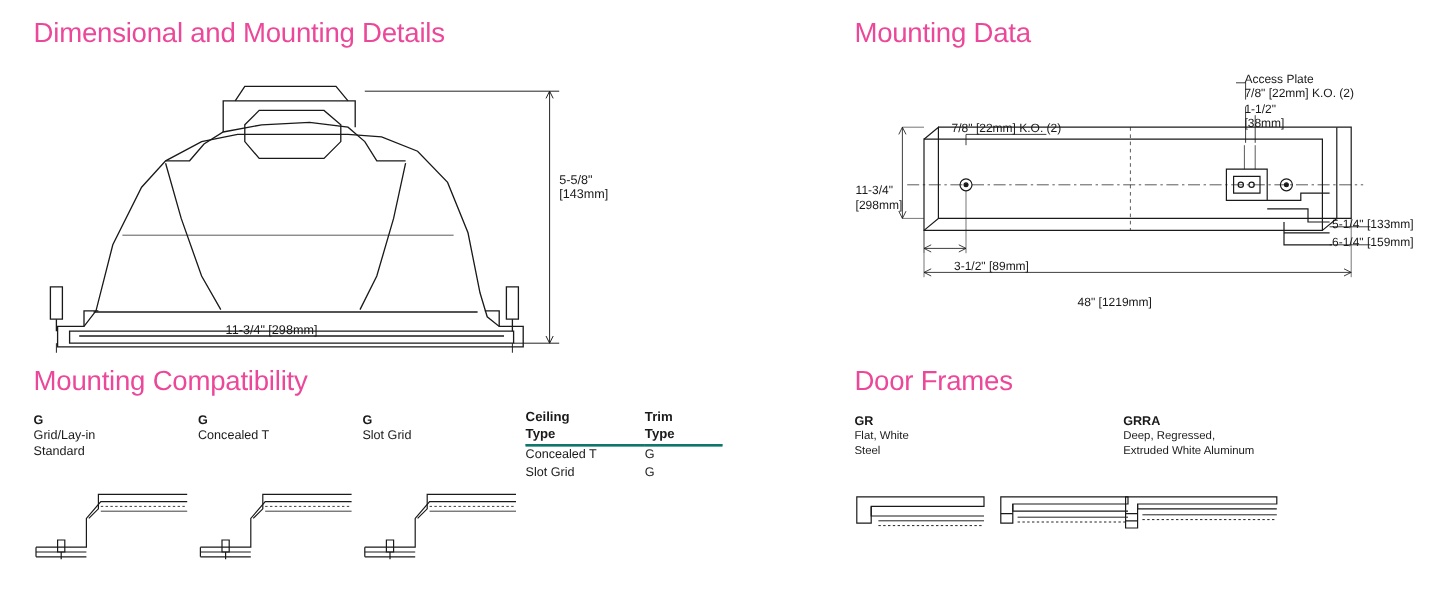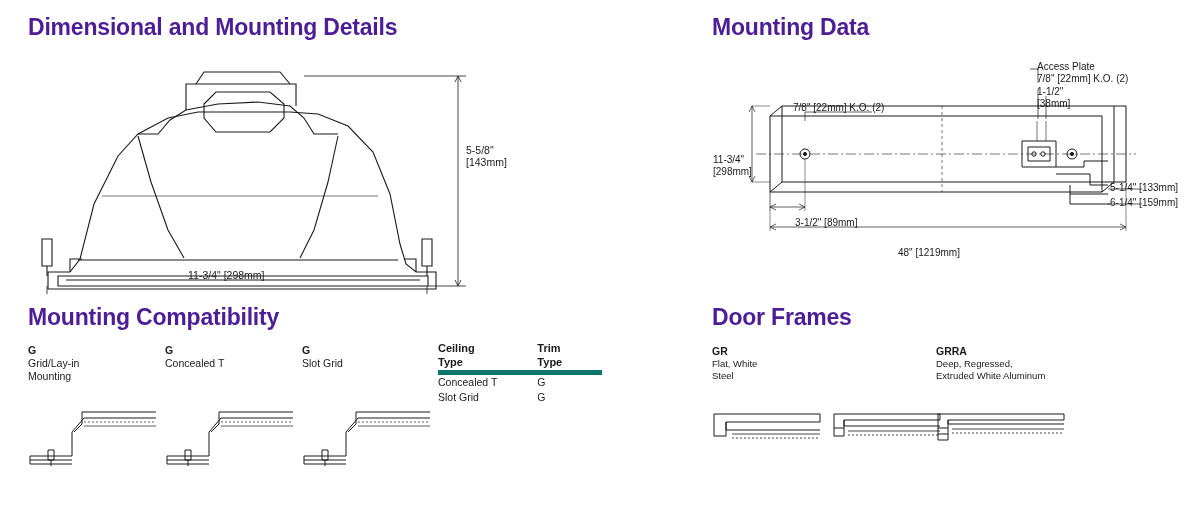--- a/index.html
+++ b/index.html
@@ -10,23 +10,23 @@
   body {
     width: 1200px;
     height: 506px;
     position: relative;
     font-family: "Liberation Sans", sans-serif;
     color: #1a1a1a;
     overflow: hidden;
   }
   .panel { position: absolute; }
   .section-title {
-    color: #4c1d95;
+    color: #ec4899;
     font-size: 23px;
-    font-weight: bold;
+    font-weight: normal;
     letter-spacing: -0.2px;
     white-space: nowrap;
   }
   .dim-label {
     font-size: 10.5px;
     line-height: 12px;
     color: #1a1a1a;
     white-space: nowrap;
     position: absolute;
   }
@@ -53,21 +53,21 @@
     font-size: 10.5px;
   }
   table.trim th {
     text-align: left;
     font-weight: bold;
     font-size: 11px;
     padding: 0 40px 1px 0;
     vertical-align: bottom;
     line-height: 13px;
   }
-  table.trim thead tr:last-child th { border-bottom: 5px solid #0f766e; }
+  table.trim thead tr:last-child th { border-bottom: 2px solid #0f766e; }
   table.trim td {
     padding: 1px 40px 1px 0;
     line-height: 13px;
   }
   .door-col { position: absolute; }
   .door-code { font-size: 10.5px; font-weight: bold; line-height: 13px; }
   .door-desc { font-size: 9.5px; line-height: 11.5px; }
 </style>
 </head>
 <body>
@@ -227,21 +227,21 @@
   <div class="small-label" style="left:398px; top:183px;">6-1/4" [159mm]</div>
 </div>
 
 <div class="panel" style="left:28px; top:304px; width:640px; height:200px;">
 
   <div class="section-title" style="position:absolute; left:0; top:0;">Mounting Compatibility</div>
 
   <div class="ceil-col" style="left:0px; top:40px;">
     <div class="ceil-code">G</div>
     <div class="ceil-desc">Grid/Lay-in</div>
-    <div class="ceil-desc">Mounting</div>
+    <div class="ceil-desc">Standard</div>
   </div>
   <svg width="130" height="70" viewBox="0 0 130 70" style="position:absolute; left:0px; top:98px;">
     <g fill="none" stroke="#1a1a1a" stroke-width="1">
       <path d="M2,54 L44,54 L44,30 L56,16 L128,16"></path>
       <path d="M2,58 L44,58"></path>
       <path d="M2,54 L2,58"></path>
       <path d="M46,30 L54,22 L54,10 L128,10"></path>
       <path d="M20,48 L26,48 L26,58 L20,58 Z"></path>
       <path d="M23,58 L23,64"></path>
       <path d="M2,62 L44,62"></path>

